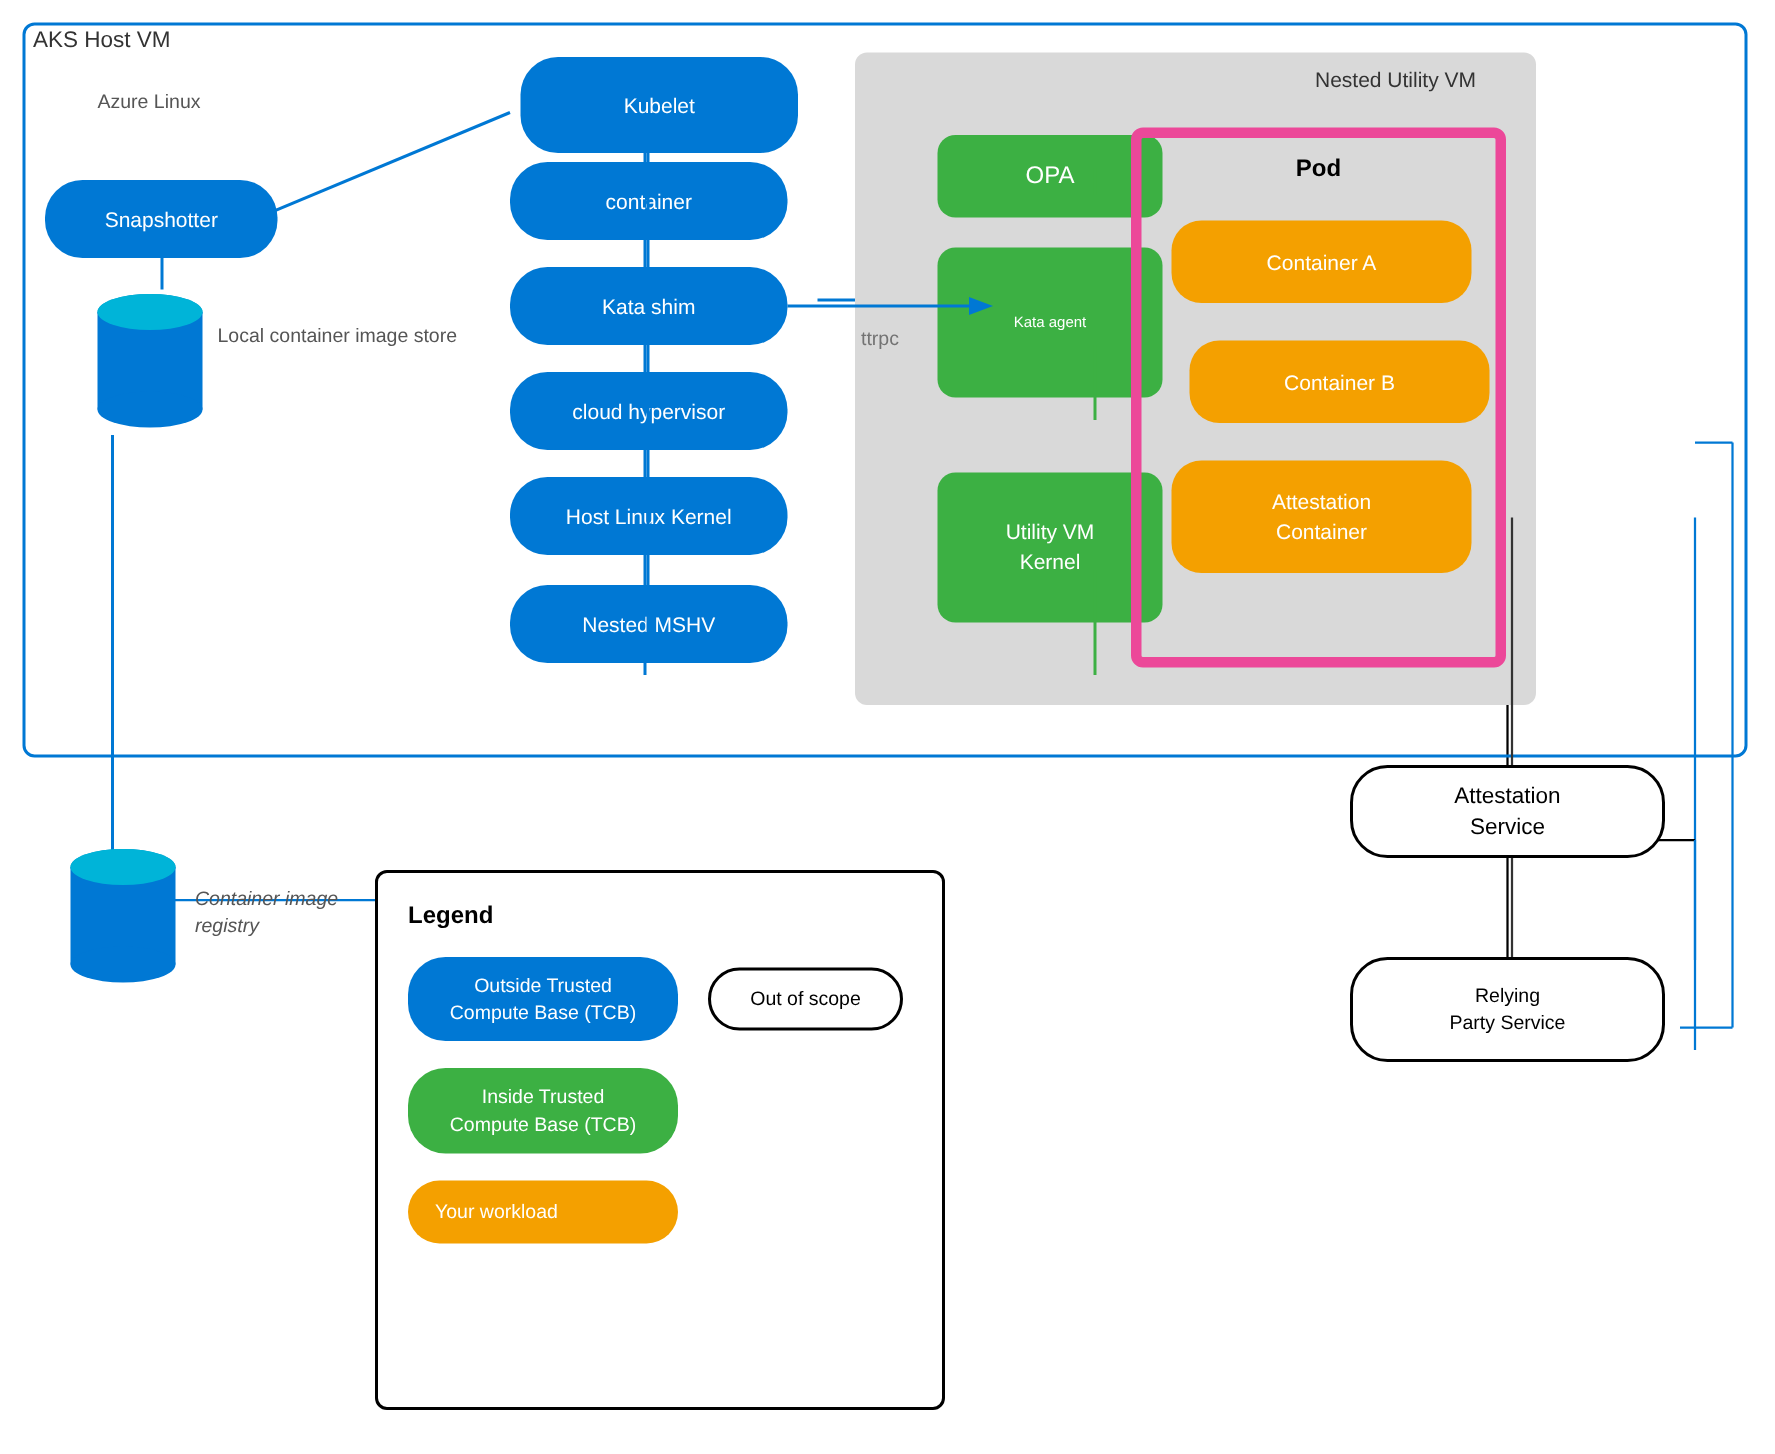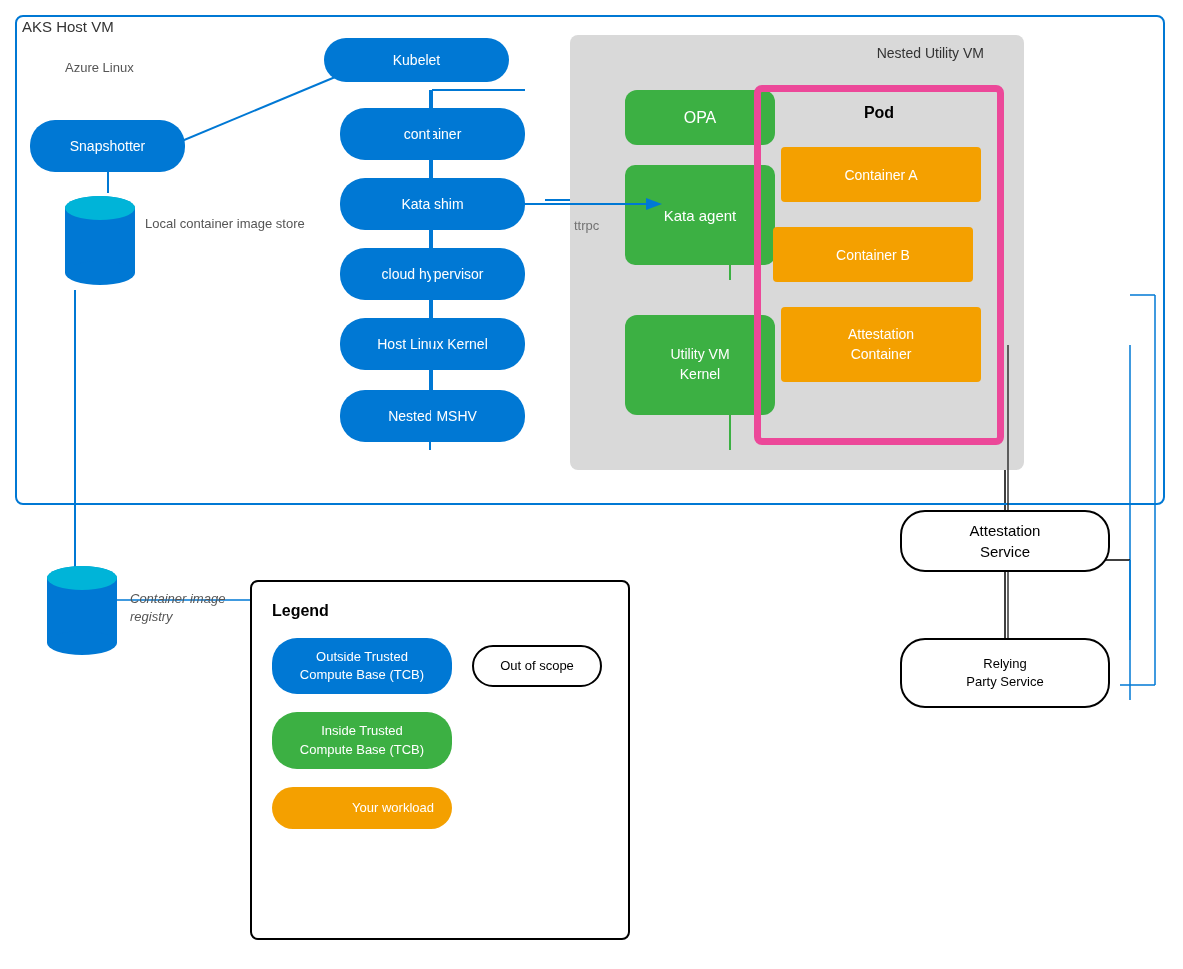--- a/index.html
+++ b/index.html
@@ -112,21 +112,21 @@
       text-align: left;
       font-size: 14px;
       font-weight: 500;
     }
 
     
     .orange-box {
       position: absolute;
       background: #f4a000;
       color: #fff;
-      border-radius: 4px;
+      border-radius: 20px;
       display: flex;
       align-items: center;
       justify-content: center;
       text-align: center;
       font-size: 14px;
       font-weight: 500;
     }
 
     
     .cylinder {
@@ -209,21 +209,21 @@
       line-height: 1.4;
       min-width: 180px;
     }
 
     .legend-pill-orange {
       background: #f4a000;
       color: #fff;
       border-radius: 25px;
       padding: 12px 18px;
       font-size: 13px;
-      text-align: right;
+      text-align: left;
       line-height: 1.4;
       min-width: 180px;
     }
 
     
     .service-box {
       position: absolute;
       border: 2px solid #000;
       border-radius: 25px;
       display: flex;
@@ -286,37 +286,37 @@
   <span class="aks-host-label">AKS Host VM</span>
   <span class="azure-linux-label">Azure Linux</span>
 
   <div class="nested-vm-box">
     <span class="nested-vm-label">Nested Utility VM</span>
 
     <div class="green-box" style="top:55px; left:55px; width:150px; height:55px; font-size:16px;">
       <span>OPA</span>
     </div>
 
-    <div class="green-box" style="top:130px; left:55px; width:150px; height:100px; font-size:15px;border-radius:10px;">
+    <div class="green-box" style="top:130px; left:55px; width:150px; height:100px; font-size:10px;">
       <span>Kata agent</span>
     </div>
 
     <div class="green-box" style="top:280px; left:55px; width:150px; height:100px; font-size:14px; text-align:center; line-height:1.4;">
       <span style="white-space:pre-line;">Utility VM
 Kernel</span>
     </div>
 
     <div class="pod-box">
       <span class="pod-label">Pod</span>
 
       <div class="orange-box" style="top:55px; left:20px; width:200px; height:55px;">
         <span>Container A</span>
       </div>
 
-      <div class="orange-box" style="top:135px; left:12px; width:200px; height:55px;">
+      <div class="orange-box" style="top:135px; left:32px; width:200px; height:55px;">
         <span>Container B</span>
       </div>
 
       <div class="orange-box" style="top:215px; left:20px; width:200px; height:75px; line-height:1.4;">
         <span style="white-space:pre-line; text-align:center;">Attestation
 Container</span>
       </div>
     </div>
   </div>
 
@@ -330,21 +330,21 @@
     <svg width="80" height="100" viewBox="0 0 80 100">
       <ellipse cx="40" cy="18" rx="35" ry="12" fill="#0099cc"></ellipse>
       <rect x="5" y="18" width="70" height="65" fill="#0078d4"></rect>
       <ellipse cx="40" cy="83" rx="35" ry="12" fill="#0078d4"></ellipse>
       <ellipse cx="40" cy="18" rx="35" ry="12" fill="#00b4d8"></ellipse>
     </svg>
   </div>
   <span class="cyl-label" style="top:215px; left:145px; line-height:1.4;">Local container
 image store</span>
 
-  <div class="blue-pill" style="top:38px; left:324px; width:185px; height:44px;">
+  <div class="blue-pill" style="top:38px; left:347px; width:185px; height:64px;">
     <span>Kubelet</span>
   </div>
 
   <div class="blue-pill" style="top:108px; left:340px; width:185px; height:52px;">
     <span>container</span>
   </div>
 
   <div class="blue-pill" style="top:178px; left:340px; width:185px; height:52px;">
     <span>Kata shim</span>
   </div>

